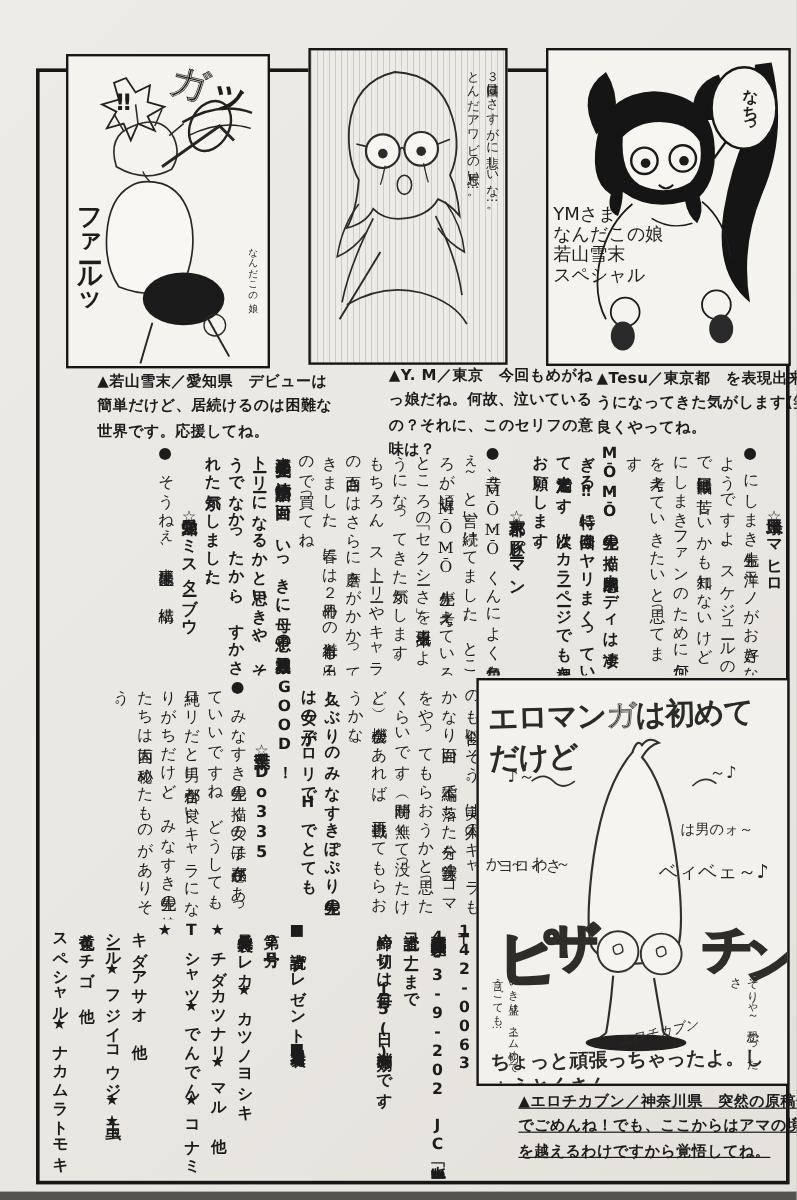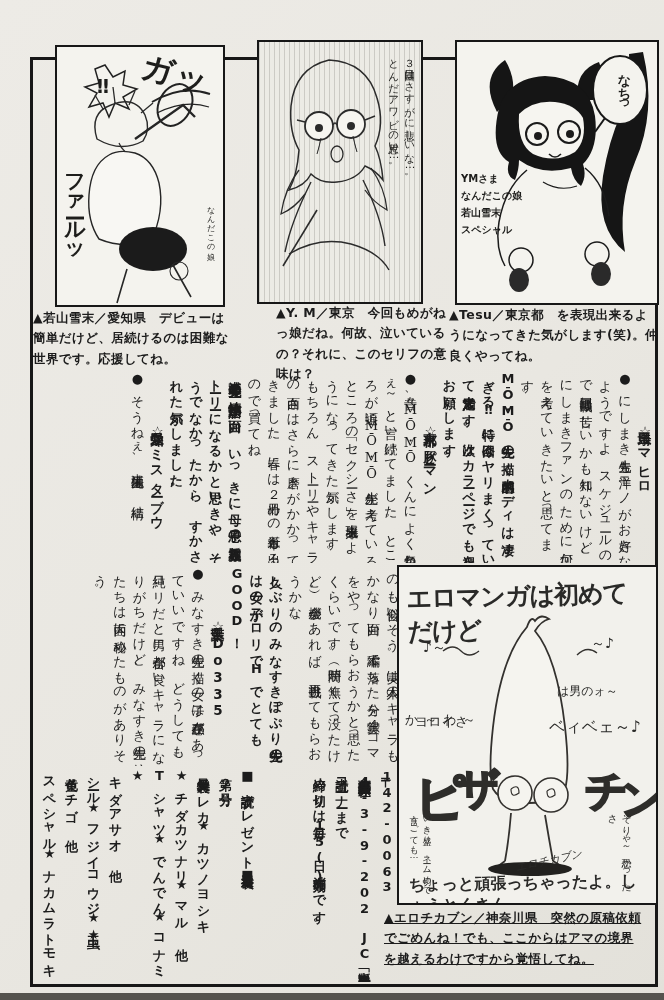--- a/index.html
+++ b/index.html
@@ -11,21 +11,21 @@
   .frame{position:absolute;left:30px;top:57px;width:622px;height:924px;border:3px solid #171717;}
   .page-edge{position:absolute;left:0;top:993px;width:664px;height:7px;background:#55534e;}
 
   .panel{position:absolute;background:#f4f3ee;border:2px solid #171717;overflow:hidden;}
   #panel-left{left:55px;top:45px;width:166px;height:258px;}
   #panel-middle{left:257px;top:40px;width:162px;height:260px;
     background:repeating-linear-gradient(90deg,rgba(90,88,82,.22) 0 1px,rgba(0,0,0,0) 1px 5px),#ecebe5;}
   #panel-right{left:455px;top:40px;width:200px;height:261px;}
   .panel svg{position:absolute;left:0;top:0;}
 
-  .caption{position:absolute;font-weight:700;font-size:12.5px;line-height:1.62;letter-spacing:.4px;}
+  .caption{position:absolute;font-weight:700;font-size:12.5px;line-height:1.62;letter-spacing:.4px;padding-left:48px;}
   #caption-left{left:33px;top:308px;width:202px;}
   #caption-middle{left:248px;top:303px;width:180px;margin-left:28px;}
   #caption-right{left:449px;top:305px;width:212px;}
 
   .vflow{position:absolute;writing-mode:vertical-rl;text-orientation:upright;overflow:hidden;}
   .vflow .run{margin:0;padding:0;font-size:13px;line-height:19.5px;letter-spacing:.8px;}
   .run.reply{font-family:"DejaVu Serif","Liberation Serif",serif;font-weight:400;}
   .run.letter{font-weight:700;}
   .run.sender{font-weight:700;text-indent:50px;font-size:13.5px;}
   #letters-top{left:36px;top:371px;width:618px;height:192px;}
@@ -104,21 +104,21 @@
       <path d="M70,128 q-22,18 -28,52 q-4,26 6,44 M128,126 q20,16 24,48" fill="none" stroke="#1b1b1b" stroke-width="1.5"></path>
       <path d="M86,140 q16,10 34,4" fill="none" stroke="#1b1b1b" stroke-width="1.2"></path>
       <circle cx="64" cy="218" r="12" fill="none" stroke="#1b1b1b" stroke-width="1.5"></circle>
       <circle cx="140" cy="212" r="12" fill="none" stroke="#1b1b1b" stroke-width="1.5"></circle>
       <ellipse cx="62" cy="238" rx="10" ry="12" fill="#2a2a2a"></ellipse>
       <ellipse cx="144" cy="232" rx="10" ry="12" fill="#2a2a2a"></ellipse>
       <ellipse cx="163" cy="48" rx="27" ry="34" fill="#f4f3ee" stroke="#171717" stroke-width="2"></ellipse>
       <path d="M148,76 l-10,14" stroke="#171717" stroke-width="2"></path>
     </svg>
     <span class="ptext vhand" style="right:24px;top:22px;font-size:13px;font-weight:700;height:60px;">なちっ</span>
-    <div class="ptext" style="left:4px;top:128px;font-size:10px;font-weight:700;line-height:17px;">
+    <div class="ptext" style="left:4px;top:128px;font-size:15px;font-weight:400;line-height:17px;">
       <div>YMさま</div>
       <div>なんだこの娘</div>
       <div>若山雪末</div>
       <div>スペシャル</div>
     </div>
   </div>
 
   <div class="caption" id="caption-left">▲若山雪末／愛知県　デビューは簡単だけど、居続けるのは困難な世界です。応援してね。</div>
   <div class="caption" id="caption-middle">▲Y. M／東京　今回もめがねっ娘だね。何故、泣いているの？それに、このセリフの意味は？</div>
   <div class="caption" id="caption-right">▲Tesu／東京都　を表現出来るようになってきた気がします(笑)。仲良くやってね。</div>
@@ -172,21 +172,21 @@
       <path d="M44,84 q10,-8 18,0 q8,8 18,0 M178,88 q10,-10 20,-2" fill="none" stroke="#33312e" stroke-width="1.4"></path>
       <text x="16" y="248" font-size="50" font-weight="700" fill="none" stroke="#2e2d2a" stroke-width="2.4">ピ</text>
       <text x="58" y="236" font-size="42" font-weight="700" fill="none" stroke="#2e2d2a" stroke-width="2.2">ザ</text>
       <text x="186" y="238" font-size="42" font-weight="700" fill="none" stroke="#2e2d2a" stroke-width="2.2">チ</text>
       <text x="222" y="246" font-size="42" font-weight="700" fill="none" stroke="#2e2d2a" stroke-width="2.2">ン</text>
     </svg>
     <span class="hand" style="left:8px;top:12px;font-size:25px;font-weight:700;letter-spacing:-1px;transform:rotate(-1.5deg);width:244px;">エロマンガは初めてだけど</span>
     <span class="hand" style="left:24px;top:72px;font-size:14px;">♪～</span>
     <span class="hand" style="left:192px;top:68px;font-size:14px;">～♪</span>
     <span class="hand" style="left:6px;top:116px;font-size:13px;letter-spacing:6px;margin-top:28px;">か～わ～</span>
-    <span class="hand" style="left:158px;top:116px;font-size:12px;">は男のォ～</span>
+    <span class="hand" style="left:168px;top:116px;font-size:12px;">は男のォ～</span>
     <span class="hand" style="left:16px;top:146px;font-size:13px;">ヨロイさ</span>
     <span class="hand" style="left:150px;top:150px;font-size:16px;">ベィベェ～♪</span>
     <span class="hand vhand" style="left:8px;top:242px;font-size:9px;height:88px;line-height:13px;">いき盛り　ネーム切めて　言うごても…</span>
     <span class="hand vhand" style="left:206px;top:240px;font-size:10px;height:80px;line-height:14px;">そりゃ～恐かったさ</span>
     <span class="hand" style="left:116px;top:286px;font-size:11px;font-style:italic;transform:rotate(-12deg);">エロチカブン</span>
     <span class="hand" style="left:10px;top:306px;font-size:16px;font-weight:700;transform:rotate(-1deg);width:244px;">ちょっと頑張っちゃったよ。しょうとくさん</span>
   </div>
 
   <div class="caption" id="doodle-caption">▲エロチカブン／神奈川県　突然の原稿依頼でごめんね！でも、ここからはアマの境界を越えるわけですから覚悟してね。</div>
 

